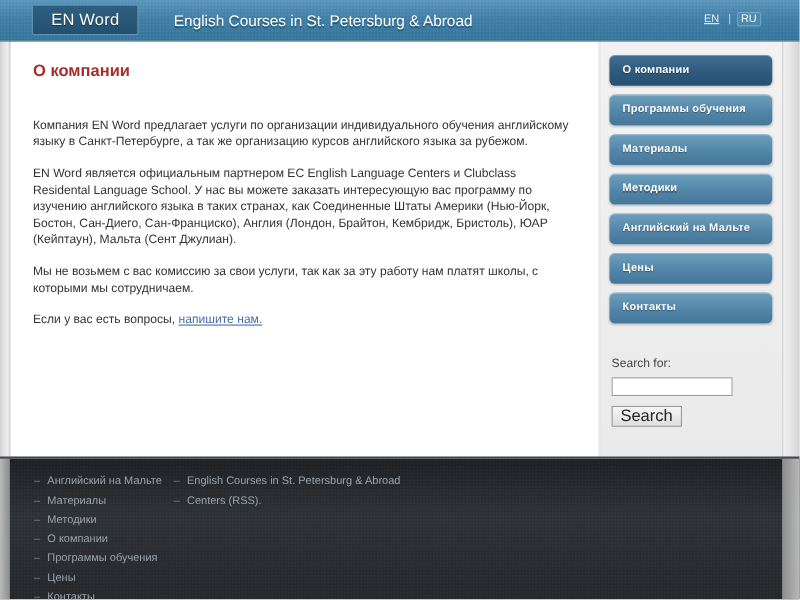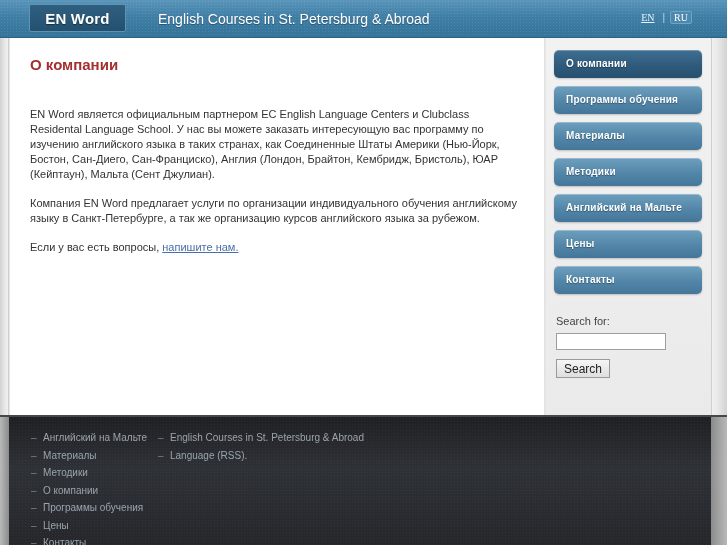--- a/index.html
+++ b/index.html
@@ -47,21 +47,21 @@
     position: absolute;
     left: 29px;
     top: 4px;
     width: 97px;
     height: 28px;
     background: linear-gradient(180deg, #2f5f80 0%, #23506f 100%);
     border: 1px solid #5d93b4;
     border-radius: 2px;
     color: #ffffff;
     font-size: 15px;
-    font-weight: bold;
+    font-weight: normal;
     letter-spacing: 0.2px;
     display: flex;
     align-items: center;
     justify-content: center;
     text-shadow: 0 1px 1px rgba(0,0,0,0.45);
     z-index: 2;
   }
 
   .tagline {
     position: absolute;
@@ -82,21 +82,20 @@
     align-items: center;
     gap: 5px;
     z-index: 2;
     font-size: 10px;
   }
   .lang-link {
     color: #e8f2f8;
     text-decoration: underline;
     padding: 1px 3px;
     cursor: pointer;
-    font-family: Liberation Serif, serif;
   }
   .lang-sep {
     color: #bcd7e6;
   }
   .lang-link.active {
     background: #4d88ae;
     border: 1px solid #6ea7c6;
     border-radius: 2px;
     text-decoration: none;
     color: #ffffff;
@@ -211,21 +210,21 @@
     overflow: hidden;
     text-shadow: 0 1px 1px rgba(0,0,0,0.35);
     cursor: pointer;
     letter-spacing: 0.2px;
   }
   .nav-item.active {
     background: linear-gradient(180deg, #3f6f92 0%, #2f5a7c 55%, #27506f 100%);
   }
 
   .search-block {
-    margin-top: 21px;
+    margin-top: 31px;
     padding-left: 2px;
   }
   .search-label {
     font-size: 11px;
     color: #444444;
     margin-bottom: 6px;
   }
   .search-input {
     width: 110px;
     height: 17px;
@@ -236,21 +235,21 @@
     padding: 0 3px;
     display: block;
     margin-bottom: 9px;
   }
   .search-button {
     min-width: 42px;
     height: 19px;
     border: 1px solid #9a9a9a;
     background: linear-gradient(180deg, #f6f6f6 0%, #dedede 100%);
     font-family: "Liberation Sans", sans-serif;
-    font-size: 12px;
+    font-size: 15px;
     color: #222;
     padding: 0 7px;
     cursor: pointer;
   }
 
   
   .footer {
     position: relative;
     width: 727px;
     height: 130px;
@@ -336,24 +335,25 @@
     </div>
   </div>
 
   <div class="body-wrap">
     <div class="gutter-left"></div>
     <div class="gutter-right"></div>
 
     <div class="content">
       <div class="page-title">О компании</div>
 
+      <p class="para">Компания EN Word предлагает услуги по организации индивидуального обучения английскому языку в Санкт-Петербурге, а так же организацию курсов английского языка за рубежом.</p>
       <p class="para">EN Word является официальным партнером EC English Language Centers и Clubclass Residental Language School.  У нас вы можете заказать интересующую вас программу по изучению английского языка в таких странах, как Соединенные Штаты Америки (Нью-Йорк, Бостон, Сан-Диего, Сан-Франциско), Англия (Лондон, Брайтон, Кембридж, Бристоль), ЮАР (Кейптаун), Мальта (Сент Джулиан).</p>
-      <p class="para">Компания EN Word предлагает услуги по организации индивидуального обучения английскому языку в Санкт-Петербурге, а так же организацию курсов английского языка за рубежом.</p>
-
-
+
+
+      <p class="para">Мы не возьмем с вас комиссию за свои услуги, так как за эту работу нам платят школы, с которыми мы сотрудничаем.</p>
 
       <p class="para">
         <span>Если у вас есть вопросы, </span><span class="inline-link">напишите нам.</span>
       </p>
     </div>
 
     <div class="sidebar">
       <a class="nav-item active">О компании</a>
       <a class="nav-item">Программы обучения</a>
       <a class="nav-item">Материалы</a>
@@ -379,18 +379,18 @@
       <li>Материалы</li>
       <li>Методики</li>
       <li>О компании</li>
       <li>Программы обучения</li>
       <li>Цены</li>
       <li>Контакты</li>
     </ul>
 
     <ul class="footer-col col2">
       <li>English Courses in St. Petersburg &amp; Abroad</li>
-      <li>Language (RSS).</li>
+      <li>Centers (RSS).</li>
     </ul>
 
   </div>
 
 </div>
 
 </body></html>

